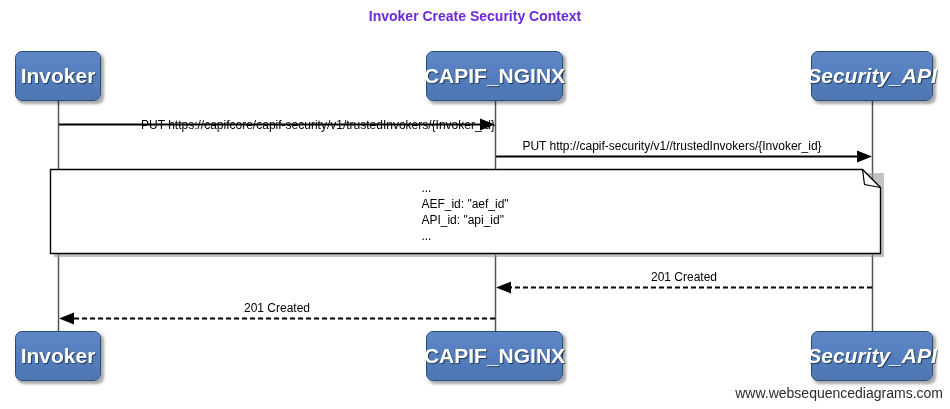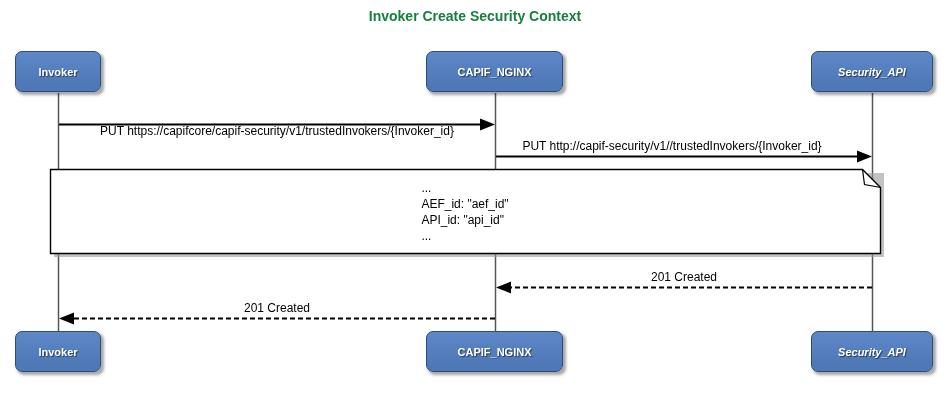--- a/index.html
+++ b/index.html
@@ -14,21 +14,21 @@
     background: var(--background, #ffffff);
     overflow: hidden;
   }
   .title {
     position: absolute;
     left: 0; top: 8px;
     width: 950px;
     text-align: center;
     font-size: 14px;
     font-weight: bold;
-    color: #15803d;
+    color: #6d28d9;
   }
   svg.canvas {
     position: absolute;
     left: 0; top: 0;
     width: 950px; height: 409px;
   }
   .lifeline {
     stroke: var(--lifeline, #555555);
     stroke-width: 1.5;
   }
@@ -45,27 +45,27 @@
     stroke: var(--note-border, #000000);
     stroke-width: 1.4;
   }
   .note-fold {
     fill: none;
     stroke: var(--note-border, #000000);
     stroke-width: 1.2;
   }
   .actor-box {
     position: absolute;
-    height: 41px;
+    height: 50px;
     background: linear-gradient(180deg, var(--actor-fill-light, #5e87c7) 0%, var(--actor-fill, #4e79b6) 80%);
     border: 1.5px solid var(--actor-border, #2d4b77);
     border-radius: 7px;
     box-shadow: 2.5px 2.5px 3px rgba(0,0,0,0.35);
     color: var(--actor-text, #ffffff);
-    font-size: 11px;
+    font-size: 21px;
     font-weight: bold;
     text-shadow: 1px 1px 1px rgba(0,0,0,0.55);
     display: flex;
     align-items: center;
     justify-content: center;
     box-sizing: border-box;
   }
   .actor-invoker   { left: 15px;  width: 86px; }
   .actor-capif     { left: 426px; width: 137px; border-radius: 7px; }
   .actor-security  { left: 811px; width: 122px; font-style: italic; }
@@ -73,21 +73,21 @@
   .actor-row-bottom { top: 331px; }
   .msg-label {
     position: absolute;
     height: 15px;
     font-size: 12px;
     color: #000;
     text-align: center;
     white-space: nowrap;
     overflow: visible;
   }
-  .msg1-label { left: 59px;  width: 436px; top: 124px; }
+  .msg1-label { left: 59px;  width: 436px; top: 118px; text-align: right; }
   .msg2-label { left: 484px; width: 376px; top: 139px; }
   .msg3-label { left: 496px; width: 376px; top: 270px; }
   .msg4-label { left: 59px;  width: 436px; top: 301px; }
   .note-text {
     position: absolute;
     left: 50px; top: 169px;
     width: 830px; height: 85px;
     display: flex;
     align-items: center;
     justify-content: center;
@@ -150,14 +150,15 @@
       <div>AEF_id: "aef_id"</div>
       <div>API_id: "api_id"</div>
       <div>...</div>
     </div>
   </div>
 
   <div class="actor-box actor-invoker actor-row-bottom">Invoker</div>
   <div class="actor-box actor-capif actor-row-bottom">CAPIF_NGINX</div>
   <div class="actor-box actor-security actor-row-bottom">Security_API</div>
 
+  <div class="footer">www.websequencediagrams.com</div>
 
 </div>
 
 </body></html>

